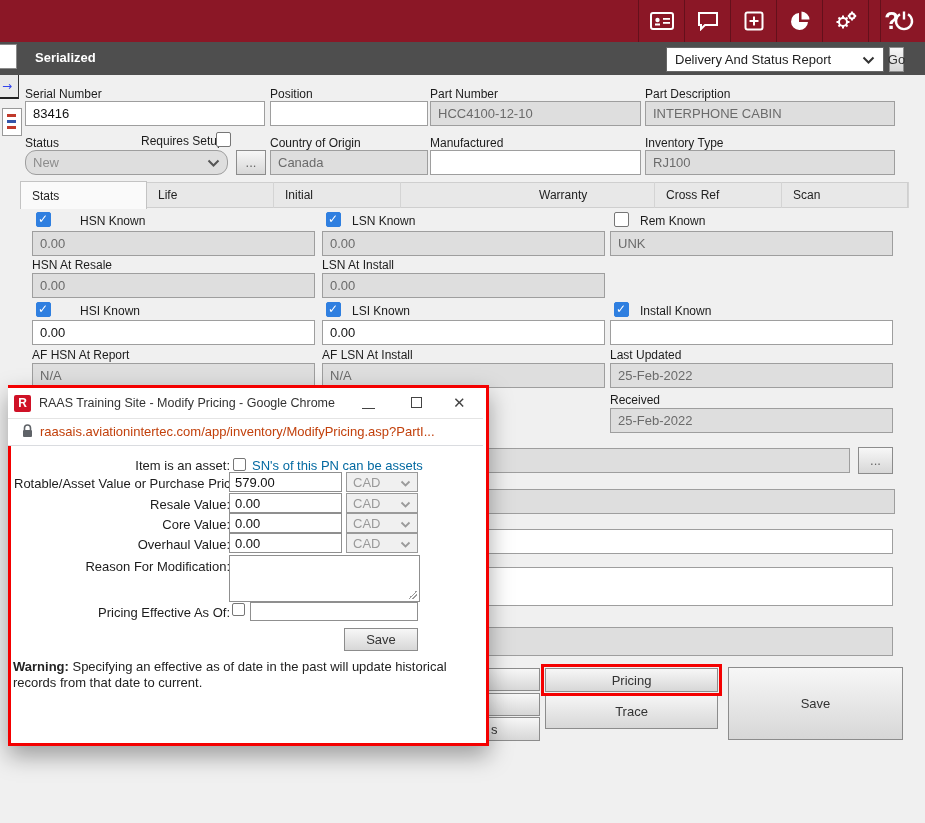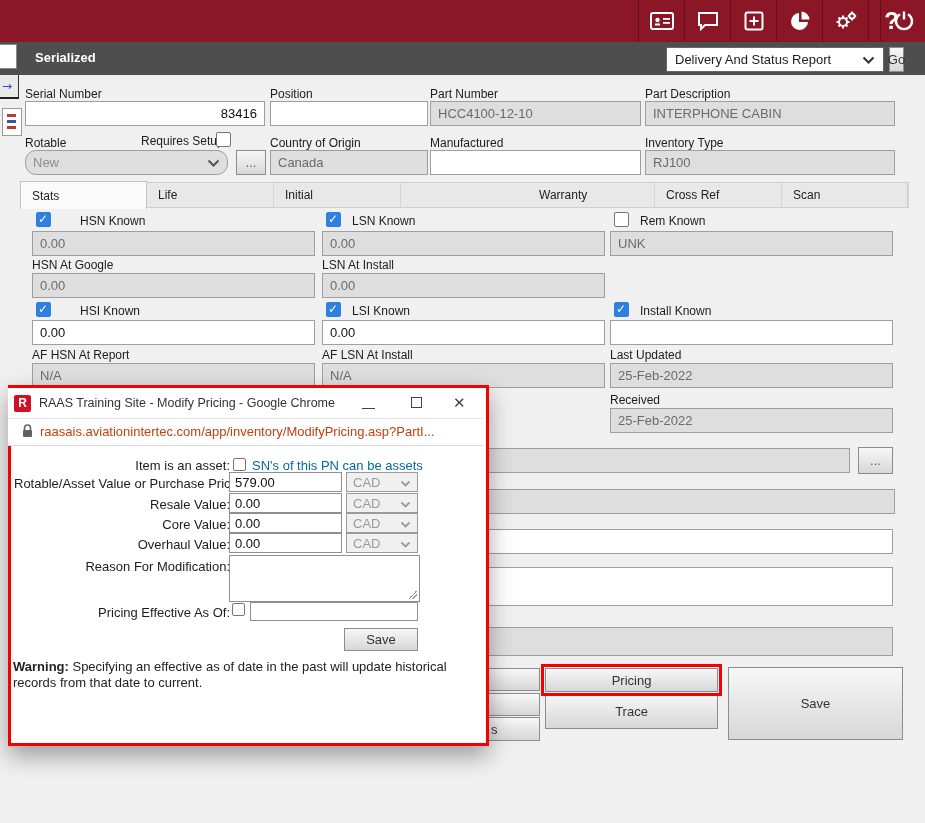--- a/index.html
+++ b/index.html
@@ -168,29 +168,29 @@
 
   <div class="leftstrip"></div>
   <div class="arrow">→</div>
   <div class="minipanel">
       <span class="r1"></span>
       <span class="r2"></span>
       <span class="r3"></span>
     </div>
 
   <div class="lbl" style="left:25px;top:87px">Serial Number</div>
-  <input class="fld ed" style="left: 25px; top: 101px; width: 240px; text-align: right;" value="83416">
+  <input class="fld ed" style="left: 25px; top: 101px; width: 240px;" value="83416">
   <div class="lbl" style="left:270px;top:87px">Position</div>
   <input class="fld ed" style="left: 270px; top: 101px; width: 158px;" value="">
   <div class="lbl" style="left:430px;top:87px">Part Number</div>
   <div class="fld ro" style="left:430px;top:101px;width:211px">HCC4100-12-10</div>
   <div class="lbl" style="left:645px;top:87px">Part Description</div>
   <div class="fld ro" style="left:645px;top:101px;width:250px">INTERPHONE CABIN</div>
 
-  <div class="lbl" style="left:25px;top:136px">Rotable</div>
+  <div class="lbl" style="left:25px;top:136px">Status</div>
   <div class="fld ro sel" style="left:25px;top:150px;width:203px;color:#8d8d8d">
     <span>New</span>
     <span class="chev">
       <svg width="13" height="8" viewBox="0 0 13 8">
           <path d="M1.5 1.5 L6.5 6.5 L11.5 1.5" fill="none" stroke="#555" stroke-width="2"></path>
         </svg>
     </span>
   </div>
   <div class="gbtn" style="left:236px;top:150px;width:30px;height:25px;color:#666">...</div>
   <div class="lbl" style="left:141px;top:134px">Requires Setup</div>
@@ -214,21 +214,21 @@
   <div class="lbl" style="left:80px;top:214px">HSN Known</div>
   <div class="cb on" style="left:326px;top:212px"></div>
   <div class="lbl" style="left:352px;top:214px">LSN Known</div>
   <div class="cb" style="left:614px;top:212px"></div>
   <div class="lbl" style="left:640px;top:214px">Rem Known</div>
 
   <div class="fld ro" style="left:32px;top:231px;width:283px">0.00</div>
   <div class="fld ro" style="left:322px;top:231px;width:283px">0.00</div>
   <div class="fld ro" style="left:610px;top:231px;width:283px">UNK</div>
 
-  <div class="lbl" style="left:32px;top:258px">HSN At Google</div>
+  <div class="lbl" style="left:32px;top:258px">HSN At Resale</div>
   <div class="lbl" style="left:322px;top:258px">LSN At Install</div>
   <div class="fld ro" style="left:32px;top:273px;width:283px">0.00</div>
   <div class="fld ro" style="left:322px;top:273px;width:283px">0.00</div>
 
   <div class="cb on" style="left:36px;top:302px"></div>
   <div class="lbl" style="left:80px;top:304px">HSI Known</div>
   <div class="cb on" style="left:326px;top:302px"></div>
   <div class="lbl" style="left:352px;top:304px">LSI Known</div>
   <div class="cb on" style="left:614px;top:302px"></div>
   <div class="lbl" style="left:640px;top:304px">Install Known</div>

